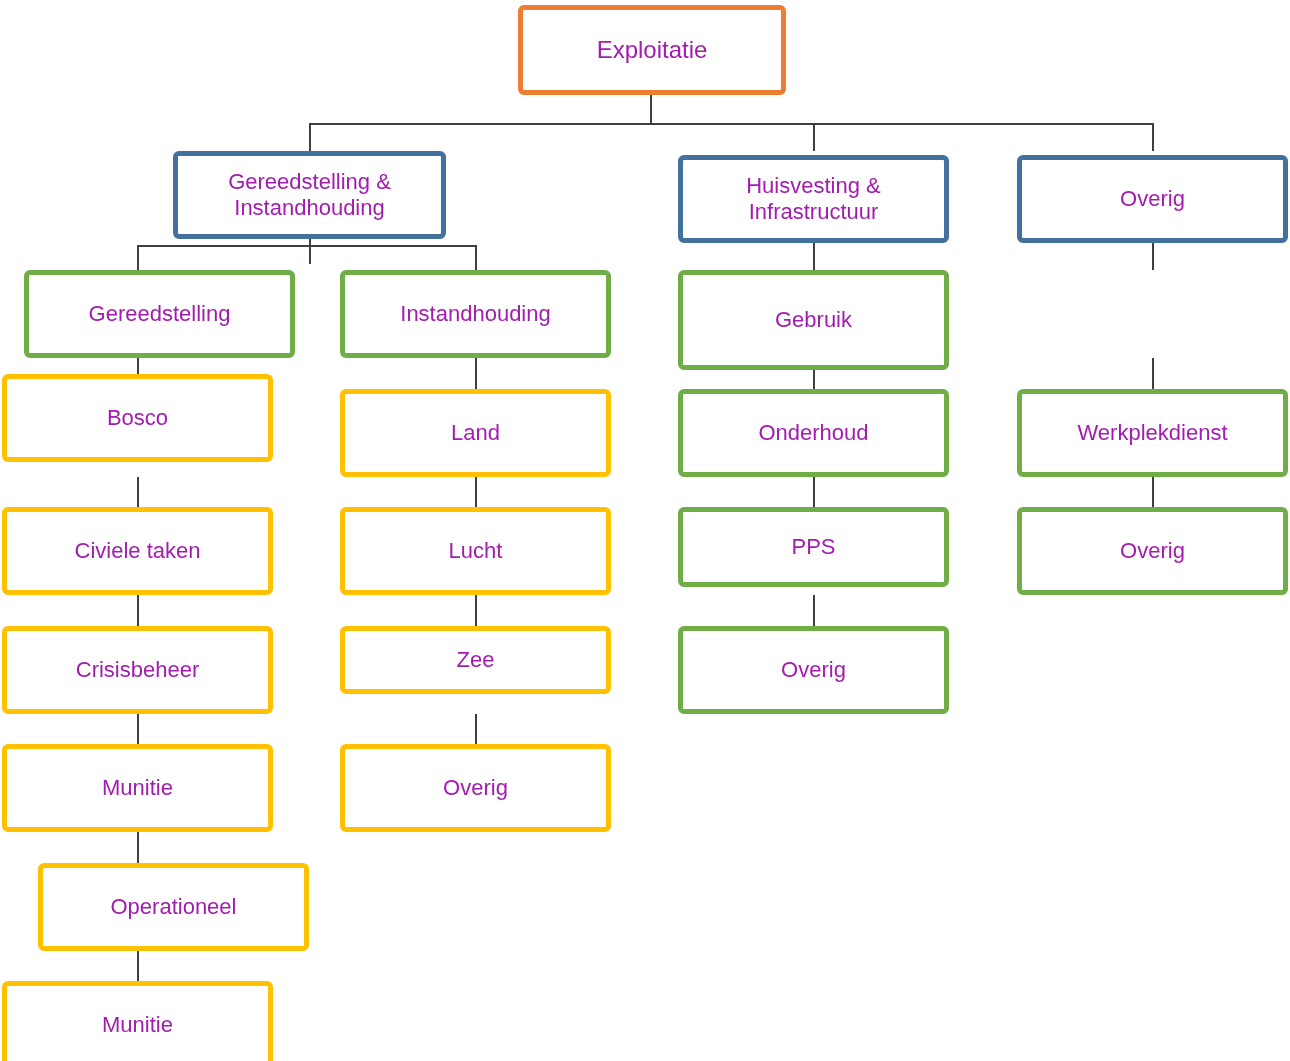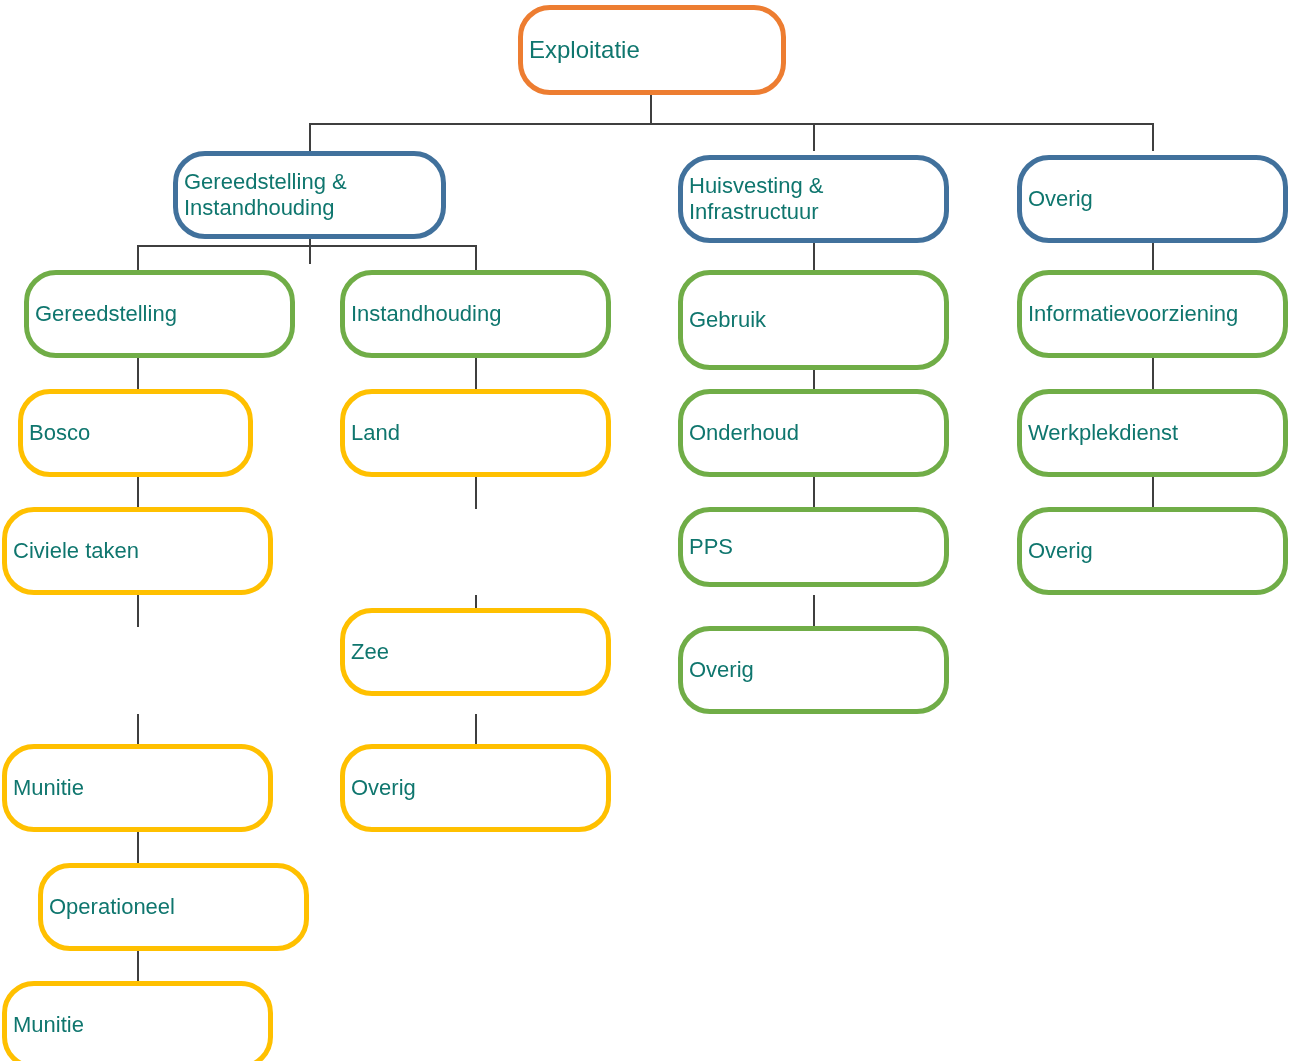--- a/index.html
+++ b/index.html
@@ -15,26 +15,26 @@
     width: 1290px;
     height: 1061px;
     background: #ffffff;
     overflow: hidden;
   }
   .node {
     position: absolute;
     box-sizing: border-box;
     background: #ffffff;
     border-style: solid;
-    border-radius: 32px;
+    border-radius: 6px;
     display: flex;
     align-items: center;
     justify-content: center;
-    text-align: left;
-    color: #0f766e;
+    text-align: center;
+    color: #a21caf;
     line-height: 1.18;
     z-index: 3;
   }
   .node .node-label {
     display: block;
     width: 100%;
     padding: 0 6px;
     box-sizing: border-box;
     white-space: pre-line;
   }
@@ -112,44 +112,47 @@
   </div>
 
   <div class="node lvl2" style="left:340px; top:270px; width:271px; height:88px; border-color:#70AD47;">
     <span class="node-label">Instandhouding</span>
   </div>
 
   <div class="node lvl2" style="left:678px; top:270px; width:271px; height:100px; border-color:#70AD47;">
     <span class="node-label">Gebruik</span>
   </div>
 
-  <div class="node lvl2" style="left:1017px; top:270px; width:271px; height:88px; border-color:#70AD47;">
-    <span class="node-label">Informatievoorziening</span>
-  </div>
 
-  <div class="node lvl3" style="left:2px; top:389px; width:235px; height:88px; border-color:#FFC000;margin-left:16px;">
+  <div class="node lvl3" style="left:2px; top:374px; width:271px; height:88px; border-color:#FFC000;">
     <span class="node-label">Bosco</span>
   </div>
   <div class="node lvl3" style="left:2px; top:507px; width:271px; height:88px; border-color:#FFC000;">
     <span class="node-label">Civiele taken</span>
+  </div>
+  <div class="node lvl3" style="left:2px; top:626px; width:271px; height:88px; border-color:#FFC000;">
+    <span class="node-label">Crisisbeheer</span>
   </div>
   <div class="node lvl3" style="left:2px; top:744px; width:271px; height:88px; border-color:#FFC000;">
     <span class="node-label">Munitie</span>
   </div>
   <div class="node lvl3" style="left:2px; top:863px; width:271px; height:88px; border-color:#FFC000;margin-left:36px;">
     <span class="node-label">Operationeel</span>
   </div>
   <div class="node lvl3" style="left:2px; top:981px; width:271px; height:88px; border-color:#FFC000;">
     <span class="node-label">Munitie</span>
   </div>
 
   <div class="node lvl3" style="left:340px; top:389px; width:271px; height:88px; border-color:#FFC000;">
     <span class="node-label">Land</span>
   </div>
-  <div class="node lvl3" style="left:340px; top:608px; width:271px; height:88px; border-color:#FFC000;">
+  <div class="node lvl3" style="left:340px; top:507px; width:271px; height:88px; border-color:#FFC000;">
+    <span class="node-label">Lucht</span>
+  </div>
+  <div class="node lvl3" style="left:340px; top:626px; width:271px; height:68px; border-color:#FFC000;">
     <span class="node-label">Zee</span>
   </div>
   <div class="node lvl3" style="left:340px; top:744px; width:271px; height:88px; border-color:#FFC000;">
     <span class="node-label">Overig</span>
   </div>
 
   <div class="node lvl3" style="left:678px; top:389px; width:271px; height:88px; border-color:#70AD47;">
     <span class="node-label">Onderhoud</span>
   </div>
   <div class="node lvl3" style="left:678px; top:507px; width:271px; height:80px; border-color:#70AD47;">

